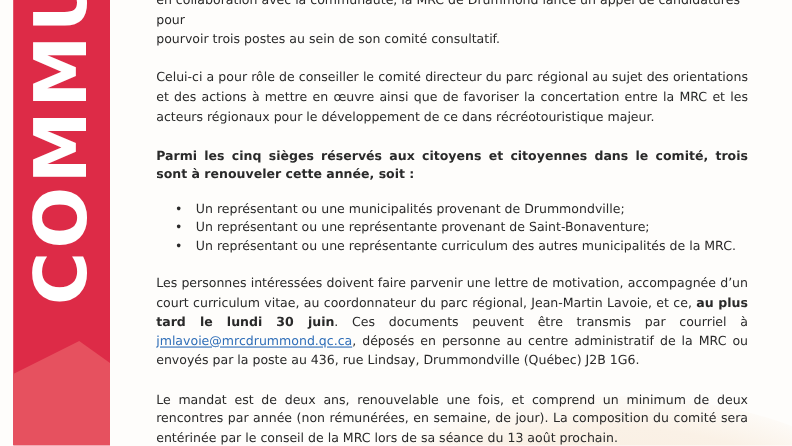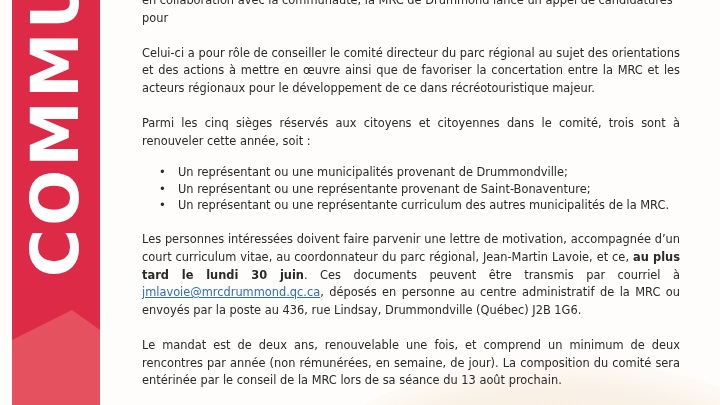--- a/index.html
+++ b/index.html
@@ -104,25 +104,26 @@
   <div class="beige-blob"></div>
 
   <div class="side-band">
     <div class="chevron"></div>
     <div class="vertical-title">COMMU</div>
   </div>
 
   <div class="content">
     <p style="text-align:left;">
       <span>en collaboration avec la communauté, la MRC de Drummond lance un appel de candidatures pour</span><br>
+      <span>pourvoir trois postes au sein de son comité consultatif.</span>
     </p>
 
     <p>Celui-ci a pour rôle de conseiller le comité directeur du parc régional au sujet des orientations et des actions à mettre en œuvre ainsi que de favoriser la concertation entre la MRC et les acteurs régionaux pour le développement de ce dans récréotouristique majeur.</p>
 
-    <p style="margin-bottom:3px;">Parmi les cinq sièges réservés aux citoyens et citoyennes dans le comité, trois sont à renouveler cette année, soit :</p>
+    <p style="margin-bottom:3px;font-weight:bold;">Parmi les cinq sièges réservés aux citoyens et citoyennes dans le comité, trois sont à renouveler cette année, soit :</p>
 
     <ul style="margin-top:14px;">
       <li>
         <span class="bullet">•</span>
         <span>Un représentant ou une municipalités provenant de Drummondville;</span>
       </li>
       <li>
         <span class="bullet">•</span>
         <span>Un représentant ou une représentante provenant de Saint-Bonaventure;</span>
       </li>

